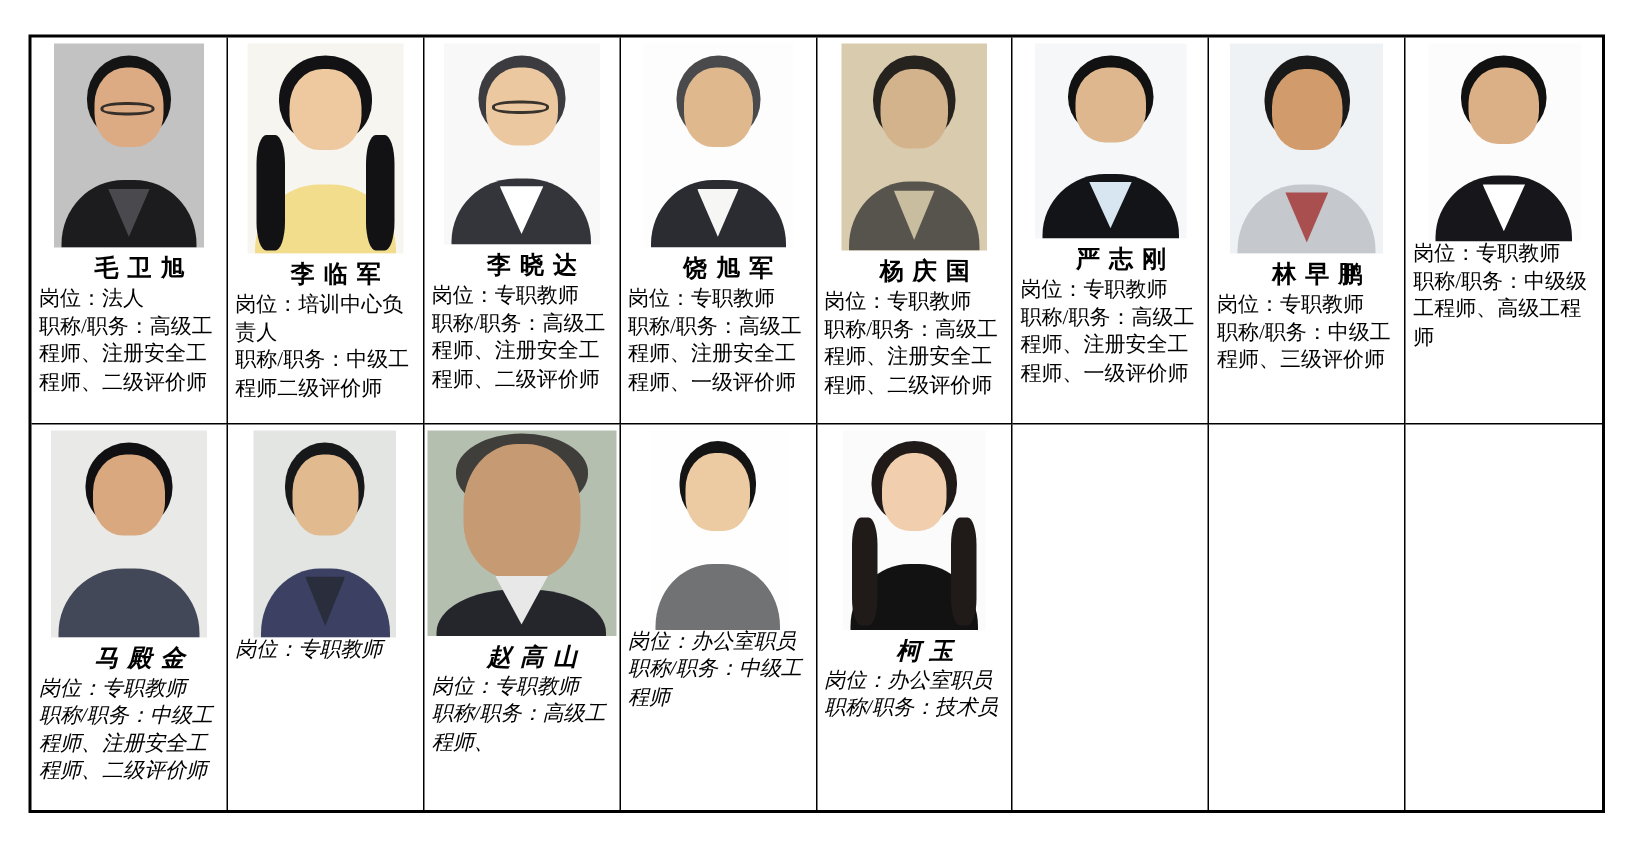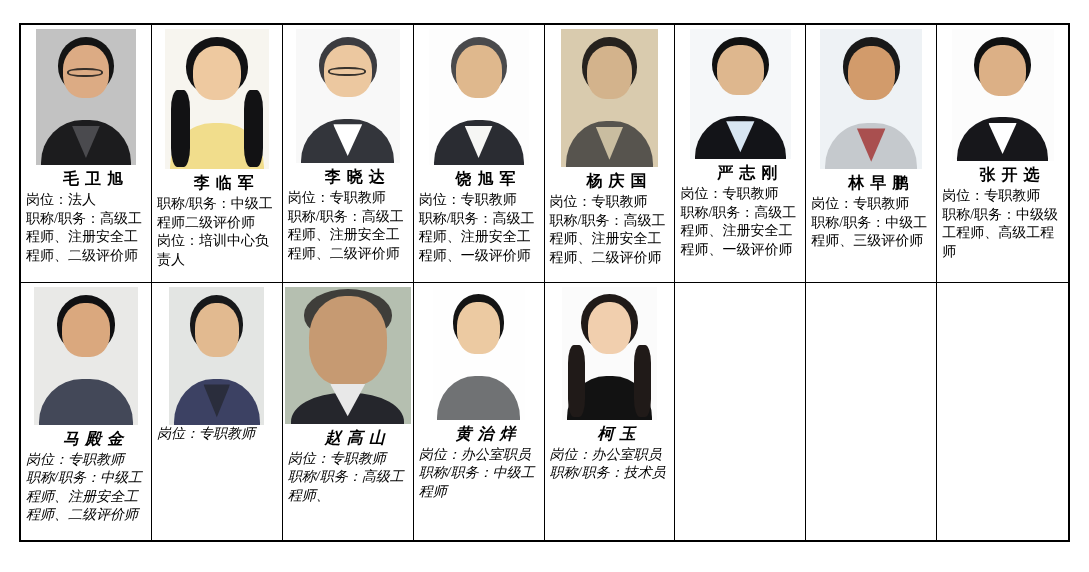--- a/index.html
+++ b/index.html
@@ -86,22 +86,22 @@
   </div>
     <div class="cell">
     <div class="card">
       <div class="photo longhair" style="--bg: #f7f5ef; --hair: #121214; --skin: #eec9a0; --cloth: #f1dd8c; --w: 104px; --h: 140px;">
         <div class="ph-hair"></div>
         <div class="ph-head"></div>
         <div class="ph-body"></div>
         <div class="ph-shirt"></div>
       </div>
       <div class="pname">李临军</div>
+      <div class="pline">岗位：培训中心负责人</div>
       <div class="pline">职称/职务：中级工程师二级评价师</div>
-      <div class="pline">岗位：培训中心负责人</div>
     </div>
   </div>
     <div class="cell">
     <div class="card">
       <div class="photo glasses" style="--bg: #f8f8f8; --hair: #3c3c40; --skin: #ecc8a0; --cloth: #33353b; --shirt: #ffffff; --w: 104px; --h: 134px;">
         <div class="ph-hair"></div>
         <div class="ph-head"></div>
         <div class="ph-body"></div>
         <div class="ph-shirt"></div>
       </div>
@@ -163,21 +163,20 @@
     </div>
   </div>
     <div class="cell">
     <div class="card">
       <div class="photo" style="--bg: #fcfcfc; --hair: #111111; --skin: #dcb086; --cloth: #17171b; --shirt: #ffffff; --w: 102px; --h: 132px;">
         <div class="ph-hair"></div>
         <div class="ph-head"></div>
         <div class="ph-body"></div>
         <div class="ph-shirt"></div>
       </div>
-      <div class="pname">张开选</div>
       <div class="pline">岗位：专职教师</div>
       <div class="pline">职称/职务：中级级工程师、高级工程师</div>
     </div>
   </div>
     <div class="cell">
     <div class="card">
       <div class="photo" style="--bg: #e9e9e7; --hair: #101012; --skin: #daa87e; --cloth: #434858; --w: 104px; --h: 138px;">
         <div class="ph-hair"></div>
         <div class="ph-head"></div>
         <div class="ph-body"></div>
@@ -213,21 +212,20 @@
     </div>
   </div>
     <div class="cell">
     <div class="card">
       <div class="photo" style="--bg: #fefefe; --hair: #141414; --skin: #eccaa2; --cloth: #707274; --w: 92px; --h: 133px;">
         <div class="ph-hair"></div>
         <div class="ph-head"></div>
         <div class="ph-body"></div>
         <div class="ph-shirt"></div>
       </div>
-      <div class="pname">黄治烊</div>
       <div class="pline">岗位：办公室职员</div>
       <div class="pline">职称/职务：中级工程师</div>
     </div>
   </div>
     <div class="cell">
     <div class="card">
       <div class="photo longhair" style="--bg: #fbfbfb; --hair: #201a18; --skin: #f1cfae; --cloth: #121212; --w: 95px; --h: 133px;">
         <div class="ph-hair"></div>
         <div class="ph-head"></div>
         <div class="ph-body"></div>

